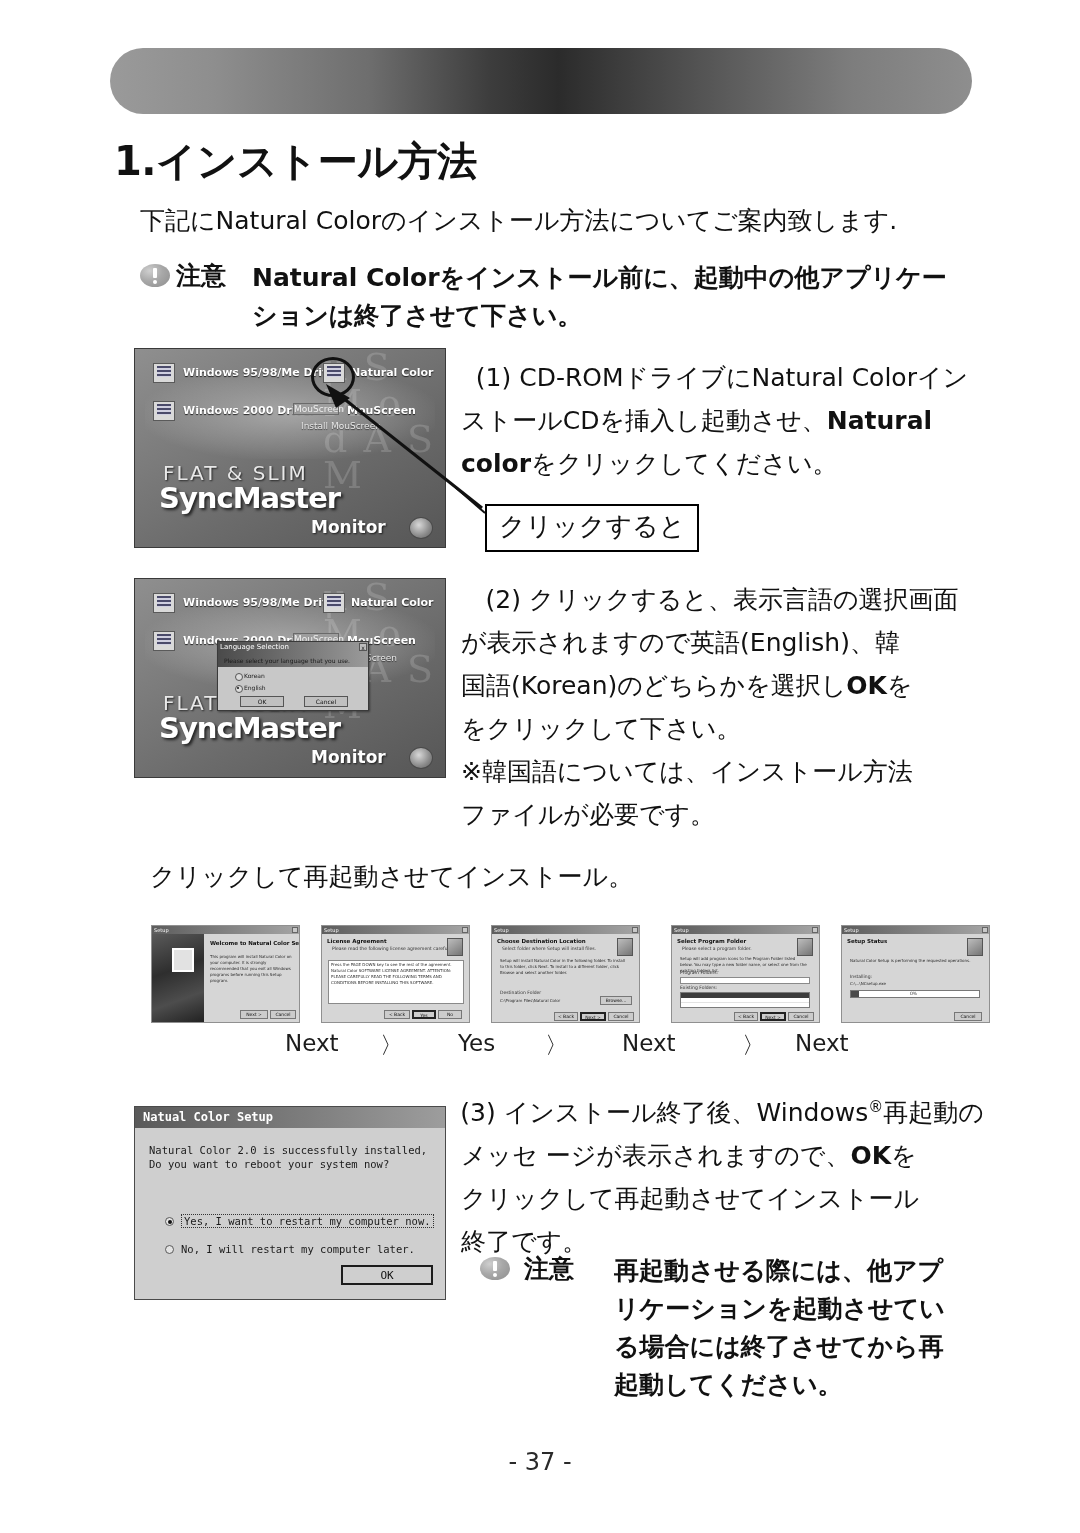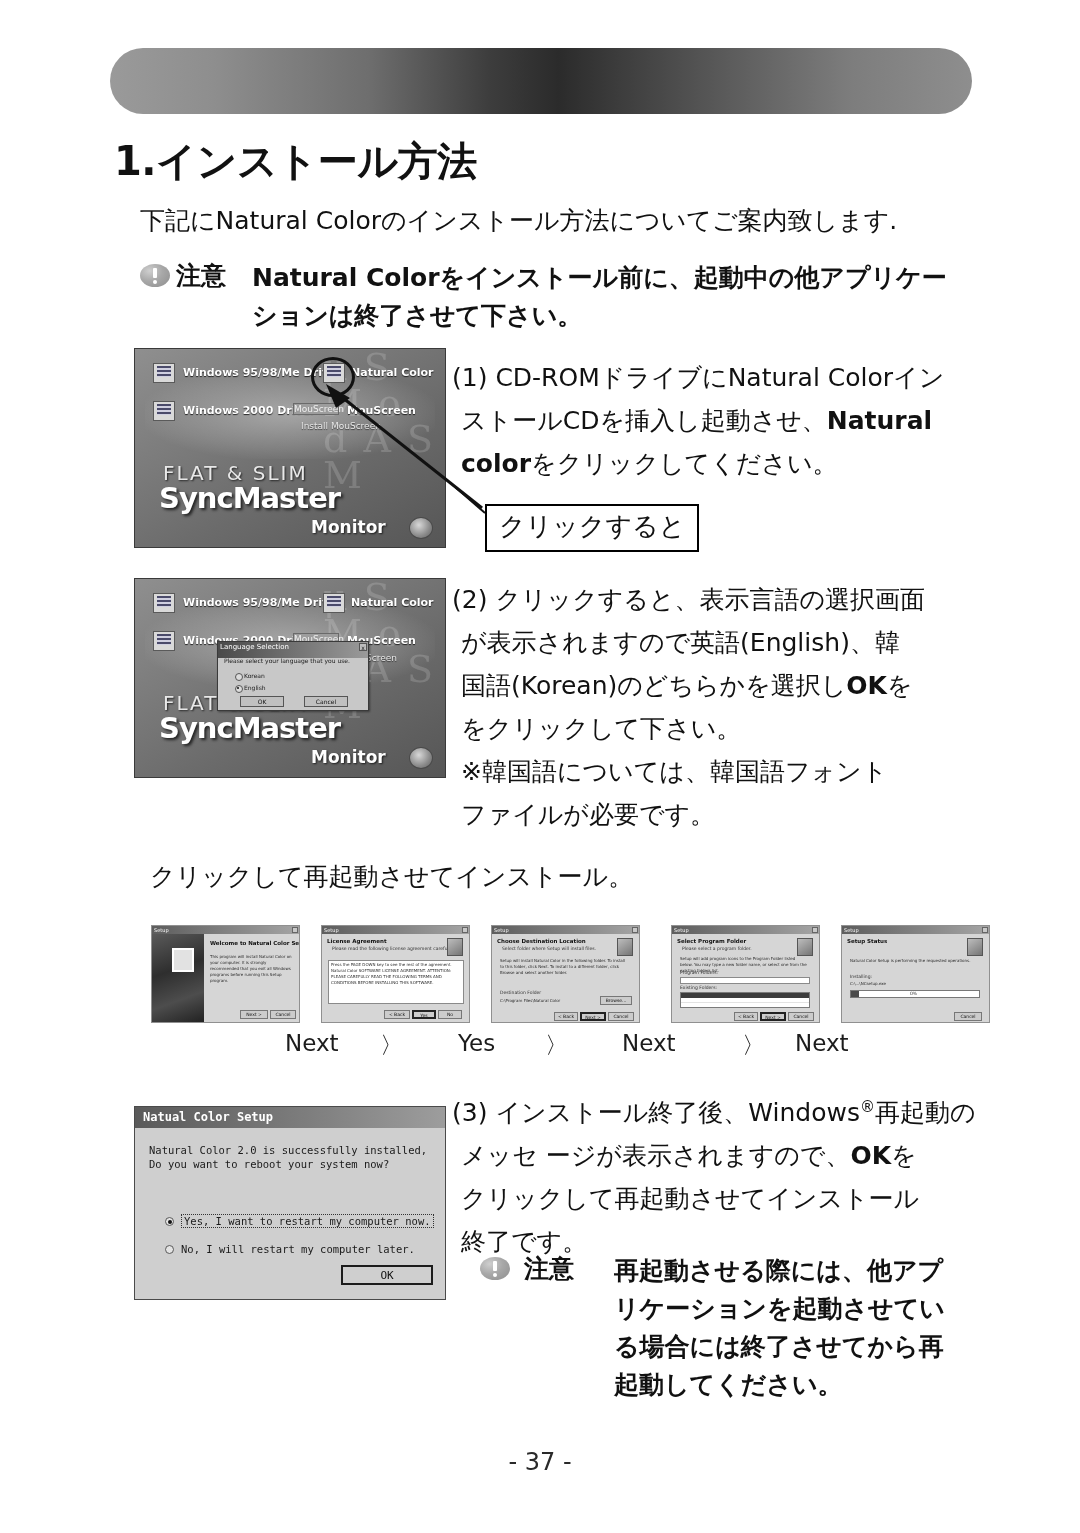--- a/index.html
+++ b/index.html
@@ -101,21 +101,21 @@
   #warn2 .warn-body  { left: 614px; top: 1252px; }
 
   
   .step {
     position: absolute;
     font-size: 25px;
     line-height: 43px;
   }
   .step b { font-weight: 700; }
   .step .ind { display: block; margin-left: 9px; }
-  .step .hang { display: block; text-indent: -30px; padding-left: 30px; }
+  .step .hang { display: block; text-indent: -30px; padding-left: 30px; text-align: center; }
 
   #step1 { left: 452px; top: 356px; width: 540px; }
   #step2 { left: 452px; top: 578px; width: 540px; }
   #step3 { left: 452px; top: 1086px; width: 540px; }
 
   .sup { font-size: 15px; vertical-align: super; }
 
   
   .callout {
     position: absolute;
@@ -252,21 +252,21 @@
   
   .langdlg {
     position: absolute;
     left: 82px; top: 62px;
     width: 152px; height: 70px;
     background: #c8c8c8;
     border: 1px solid #3a3a3a;
     box-shadow: 1px 1px 2px rgba(0,0,0,0.4);
   }
   .langdlg .tb {
-    height: 16px;
+    height: 25px;
     background: linear-gradient(to right, #4a4a4a, #9a9a9a);
     color: #fff;
     font-size: 7px;
     padding: 1px 2px;
     position: relative;
     white-space: nowrap;
     overflow: hidden;
   }
   .langdlg .tb .x {
     position: absolute; right: 1px; top: 1px;
@@ -550,21 +550,21 @@
 <div class="step" id="step2">
   <span class="hang">
     <span>(2)</span>
     <span>クリックすると、表示言語の選択画面</span>
   </span>
   <span class="ind">が表示されますので英語(English)、韓</span>
   <span class="ind">
     <span>国語(Korean)のどちらかを選択し</span><b>OK</b>を
   </span>
   <span class="ind">をクリックして下さい。</span>
-  <span class="ind">※韓国語については、韓国語フォント</span>
+  <span class="ind">※韓国語については、インストール方法</span>
   <span class="ind">ファイルが必要です。</span>
 </div>
 
 <div class="midtext">クリックして再起動させてインストール。</div>
 
 <div class="thumb" style="left:151px; top:925px;">
   <div class="tt">
     <span class="tcap">Setup</span>
     <span class="tx"></span>
   </div>

